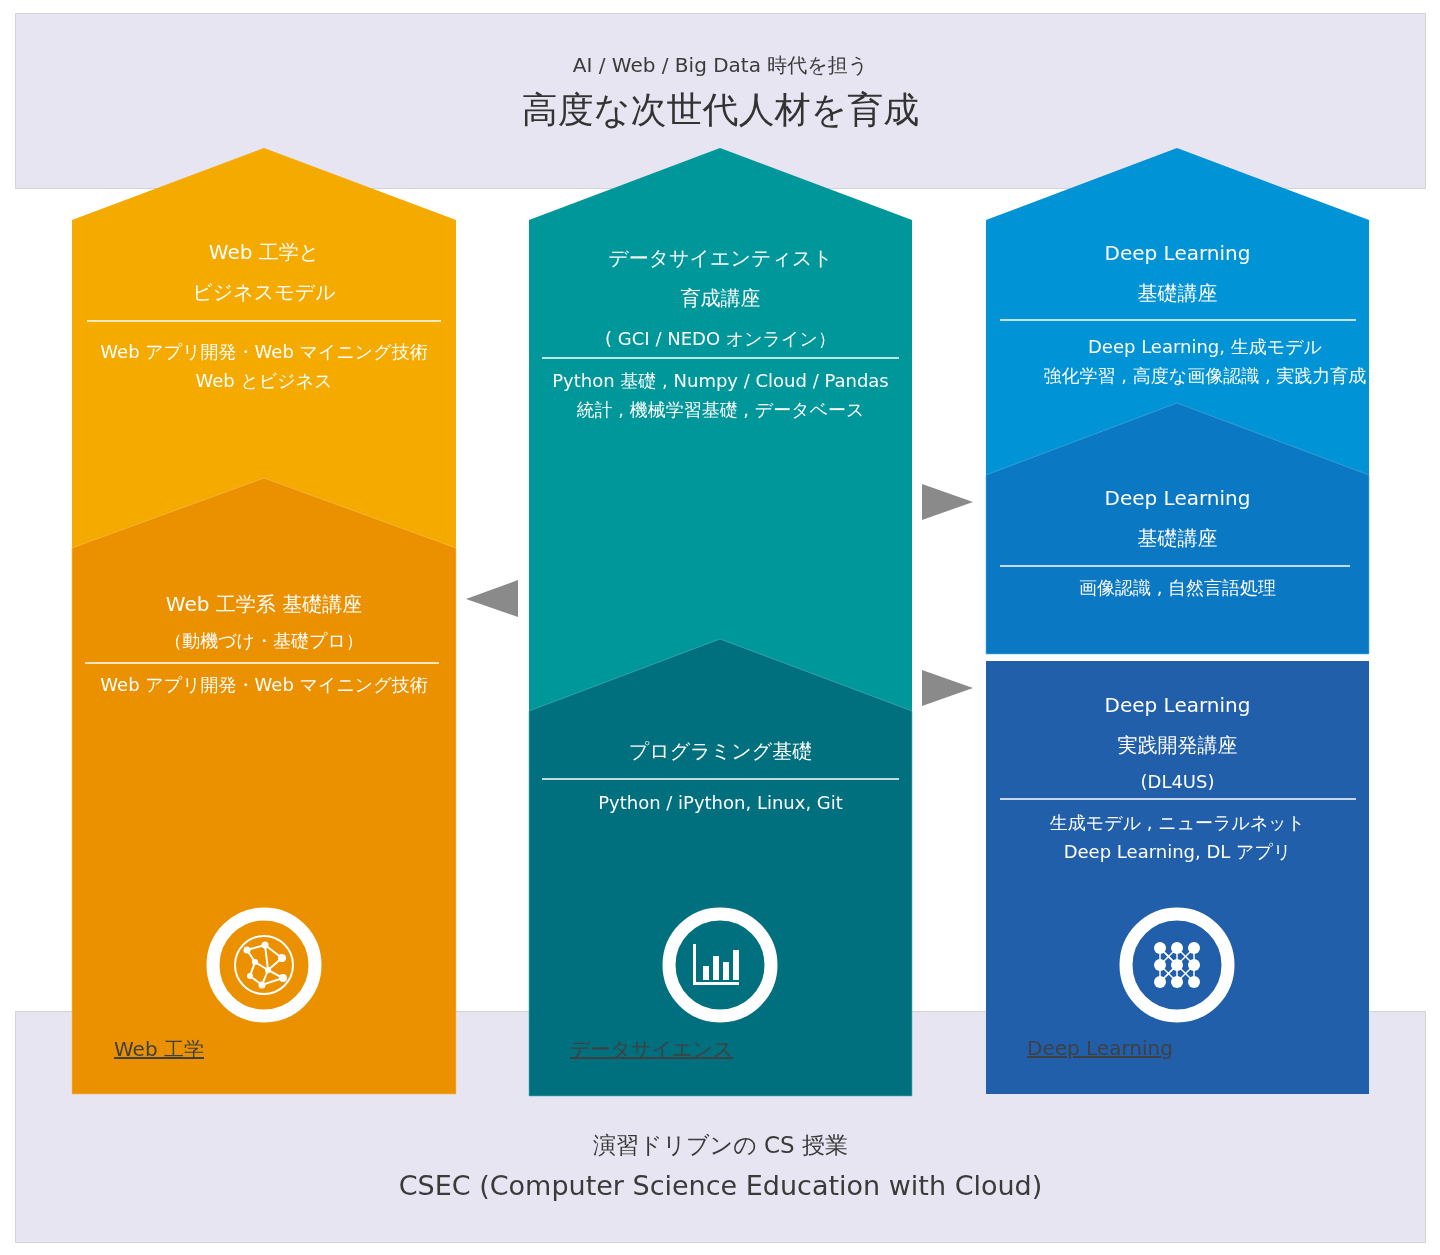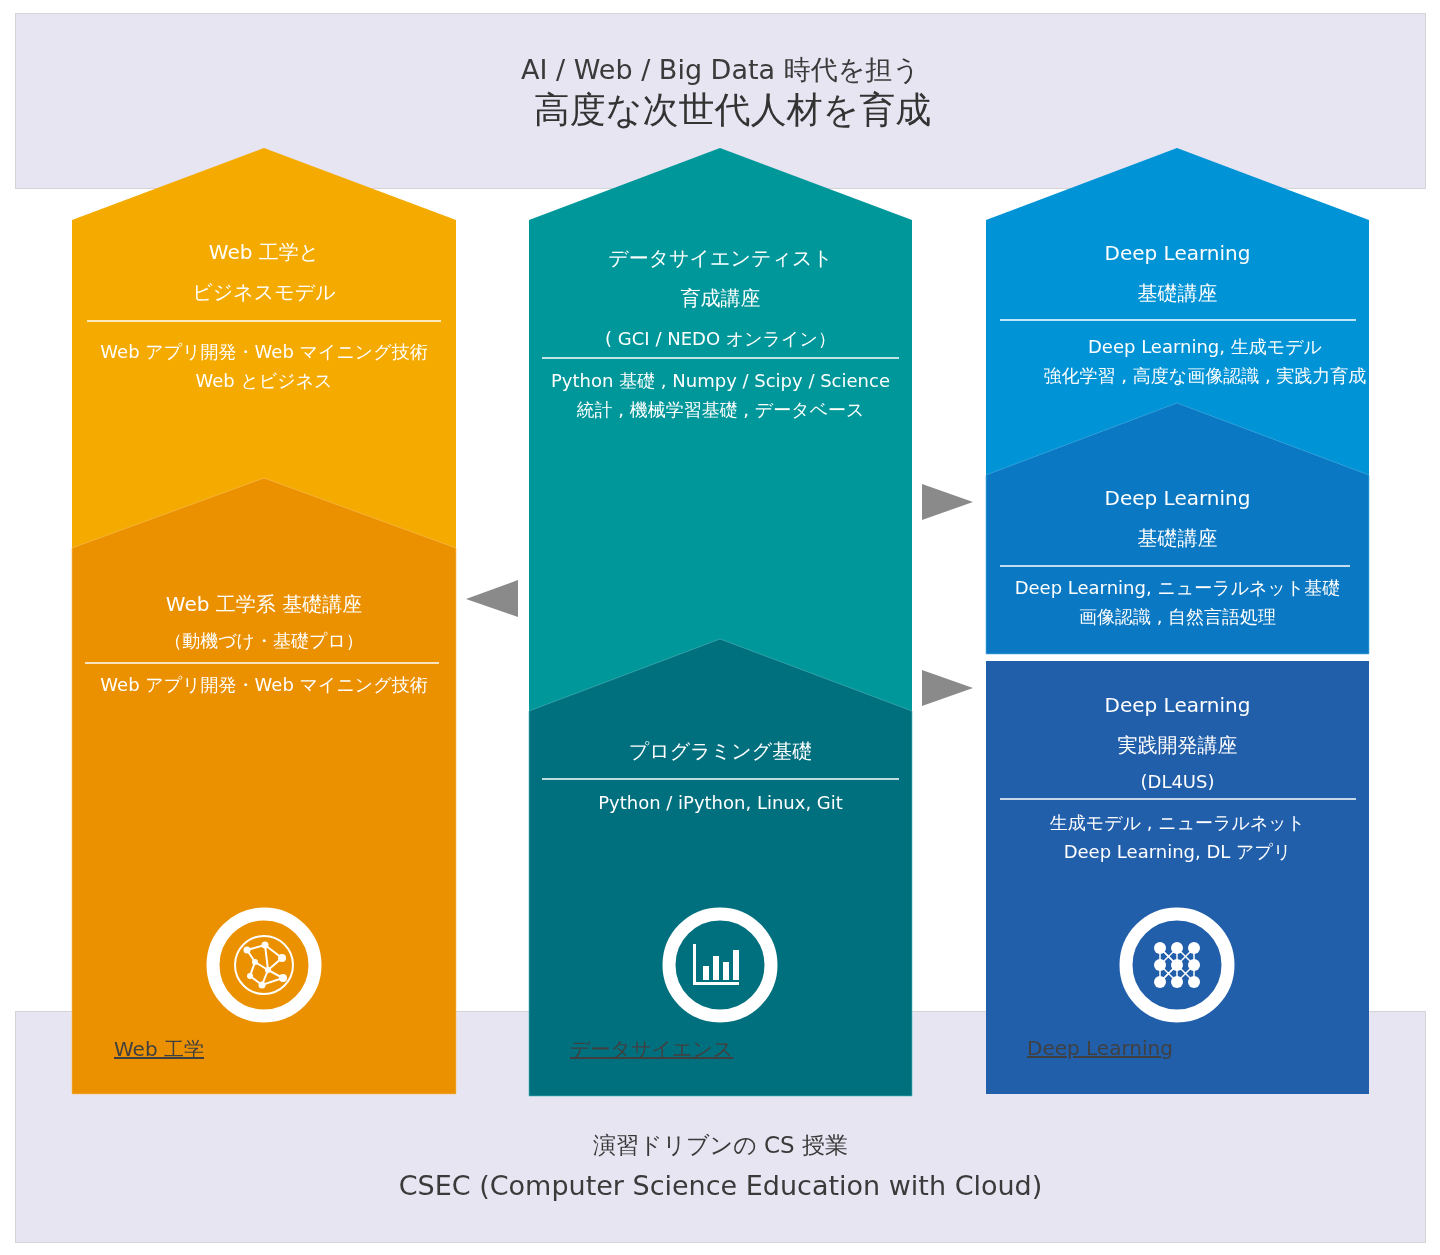--- a/index.html
+++ b/index.html
@@ -2,22 +2,22 @@
 <html><head>
   <meta charset="utf-8">
   <style>
     html, body { margin: 0; padding: 0; background: #ffffff; }
     body { width: 1440px; height: 1255px; position: relative; overflow: hidden;
            font-family: "DejaVu Sans", "Liberation Sans", sans-serif; }
     .banner { position: absolute; background: #e7e5f2; border: 1px solid #d6d3d6; box-sizing: border-box; }
     #top-banner { left: 15px; top: 13px; width: 1411px; height: 176px; }
     #bottom-banner { left: 15px; top: 1011px; width: 1411px; height: 232px; }
     .banner-sub { position: absolute; left: 0; width: 100%; text-align: center; color: #3a3a3a; }
-    #top-sub { top: 38px; font-size: 27px; }
-    #top-main { top: 72px; font-size: 36px; color: #333; padding-left: 12px; }
+    #top-sub { top: 38px; font-size: 20px; }
+    #top-main { top: 72px; font-size: 36px; color: #333; }
     #bot-line1 { top: 118px; font-size: 23px; }
     #bot-line2 { top: 158px; font-size: 27px; }
     svg#shapes { position: absolute; left: 0; top: 0; }
     .col-text { position: absolute; color: #ffffff; text-align: center; }
     .title { font-size: 20px; line-height: 40px; }
     .subtitle { font-size: 18px; line-height: 26px; }
     .desc { font-size: 18px; line-height: 29px; }
     .rule { position: absolute; height: 2px; background: rgba(255,255,255,0.75); }
     .icon-label { position: absolute; color: #404040; font-size: 20px; text-align: left; width: 300px; text-decoration: underline; }
   </style>
@@ -128,21 +128,21 @@
 </div>
 <div class="icon-label" style="left:114px; top:1036px;">Web 工学</div>
 
 <div class="col-text" style="left:529px; top:238px; width:383px;">
   <div class="title">データサイエンティスト</div>
   <div class="title">育成講座</div>
   <div class="subtitle" style="margin-top:8px;">( GCI / NEDO オンライン）</div>
 </div>
 <div class="rule" style="left:542px; top:357px; width:357px;"></div>
 <div class="col-text" style="left:529px; top:366px; width:383px;">
-  <div class="desc">Python 基礎 , Numpy / Scipy / Science</div>
+  <div class="desc">Python 基礎 , Numpy / Cloud / Pandas</div>
   <div class="desc">統計 , 機械学習基礎 , データベース</div>
 </div>
 
 <div class="col-text" style="left:529px; top:731px; width:383px;">
   <div class="title">プログラミング基礎</div>
 </div>
 <div class="rule" style="left:542px; top:778px; width:357px;"></div>
 <div class="col-text" style="left:529px; top:788px; width:383px;">
   <div class="desc">Python / iPython, Linux, Git</div>
 </div>
@@ -157,21 +157,20 @@
   <div class="desc">Deep Learning, 生成モデル</div>
   <div class="desc">強化学習 , 高度な画像認識 , 実践力育成</div>
 </div>
 
 <div class="col-text" style="left:986px; top:478px; width:383px;">
   <div class="title">Deep Learning</div>
   <div class="title">基礎講座</div>
 </div>
 <div class="rule" style="left:1000px; top:565px; width:350px;"></div>
 <div class="col-text" style="left:986px; top:573px; width:383px;">
-  <div class="desc">Deep Learning, ニューラルネット基礎</div>
   <div class="desc">画像認識 , 自然言語処理</div>
 </div>
 
 <div class="col-text" style="left:986px; top:685px; width:383px;">
   <div class="title">Deep Learning</div>
   <div class="title">実践開発講座</div>
   <div class="subtitle" style="margin-top:4px;">(DL4US)</div>
 </div>
 <div class="rule" style="left:1000px; top:798px; width:356px;"></div>
 <div class="col-text" style="left:986px; top:808px; width:383px;">

